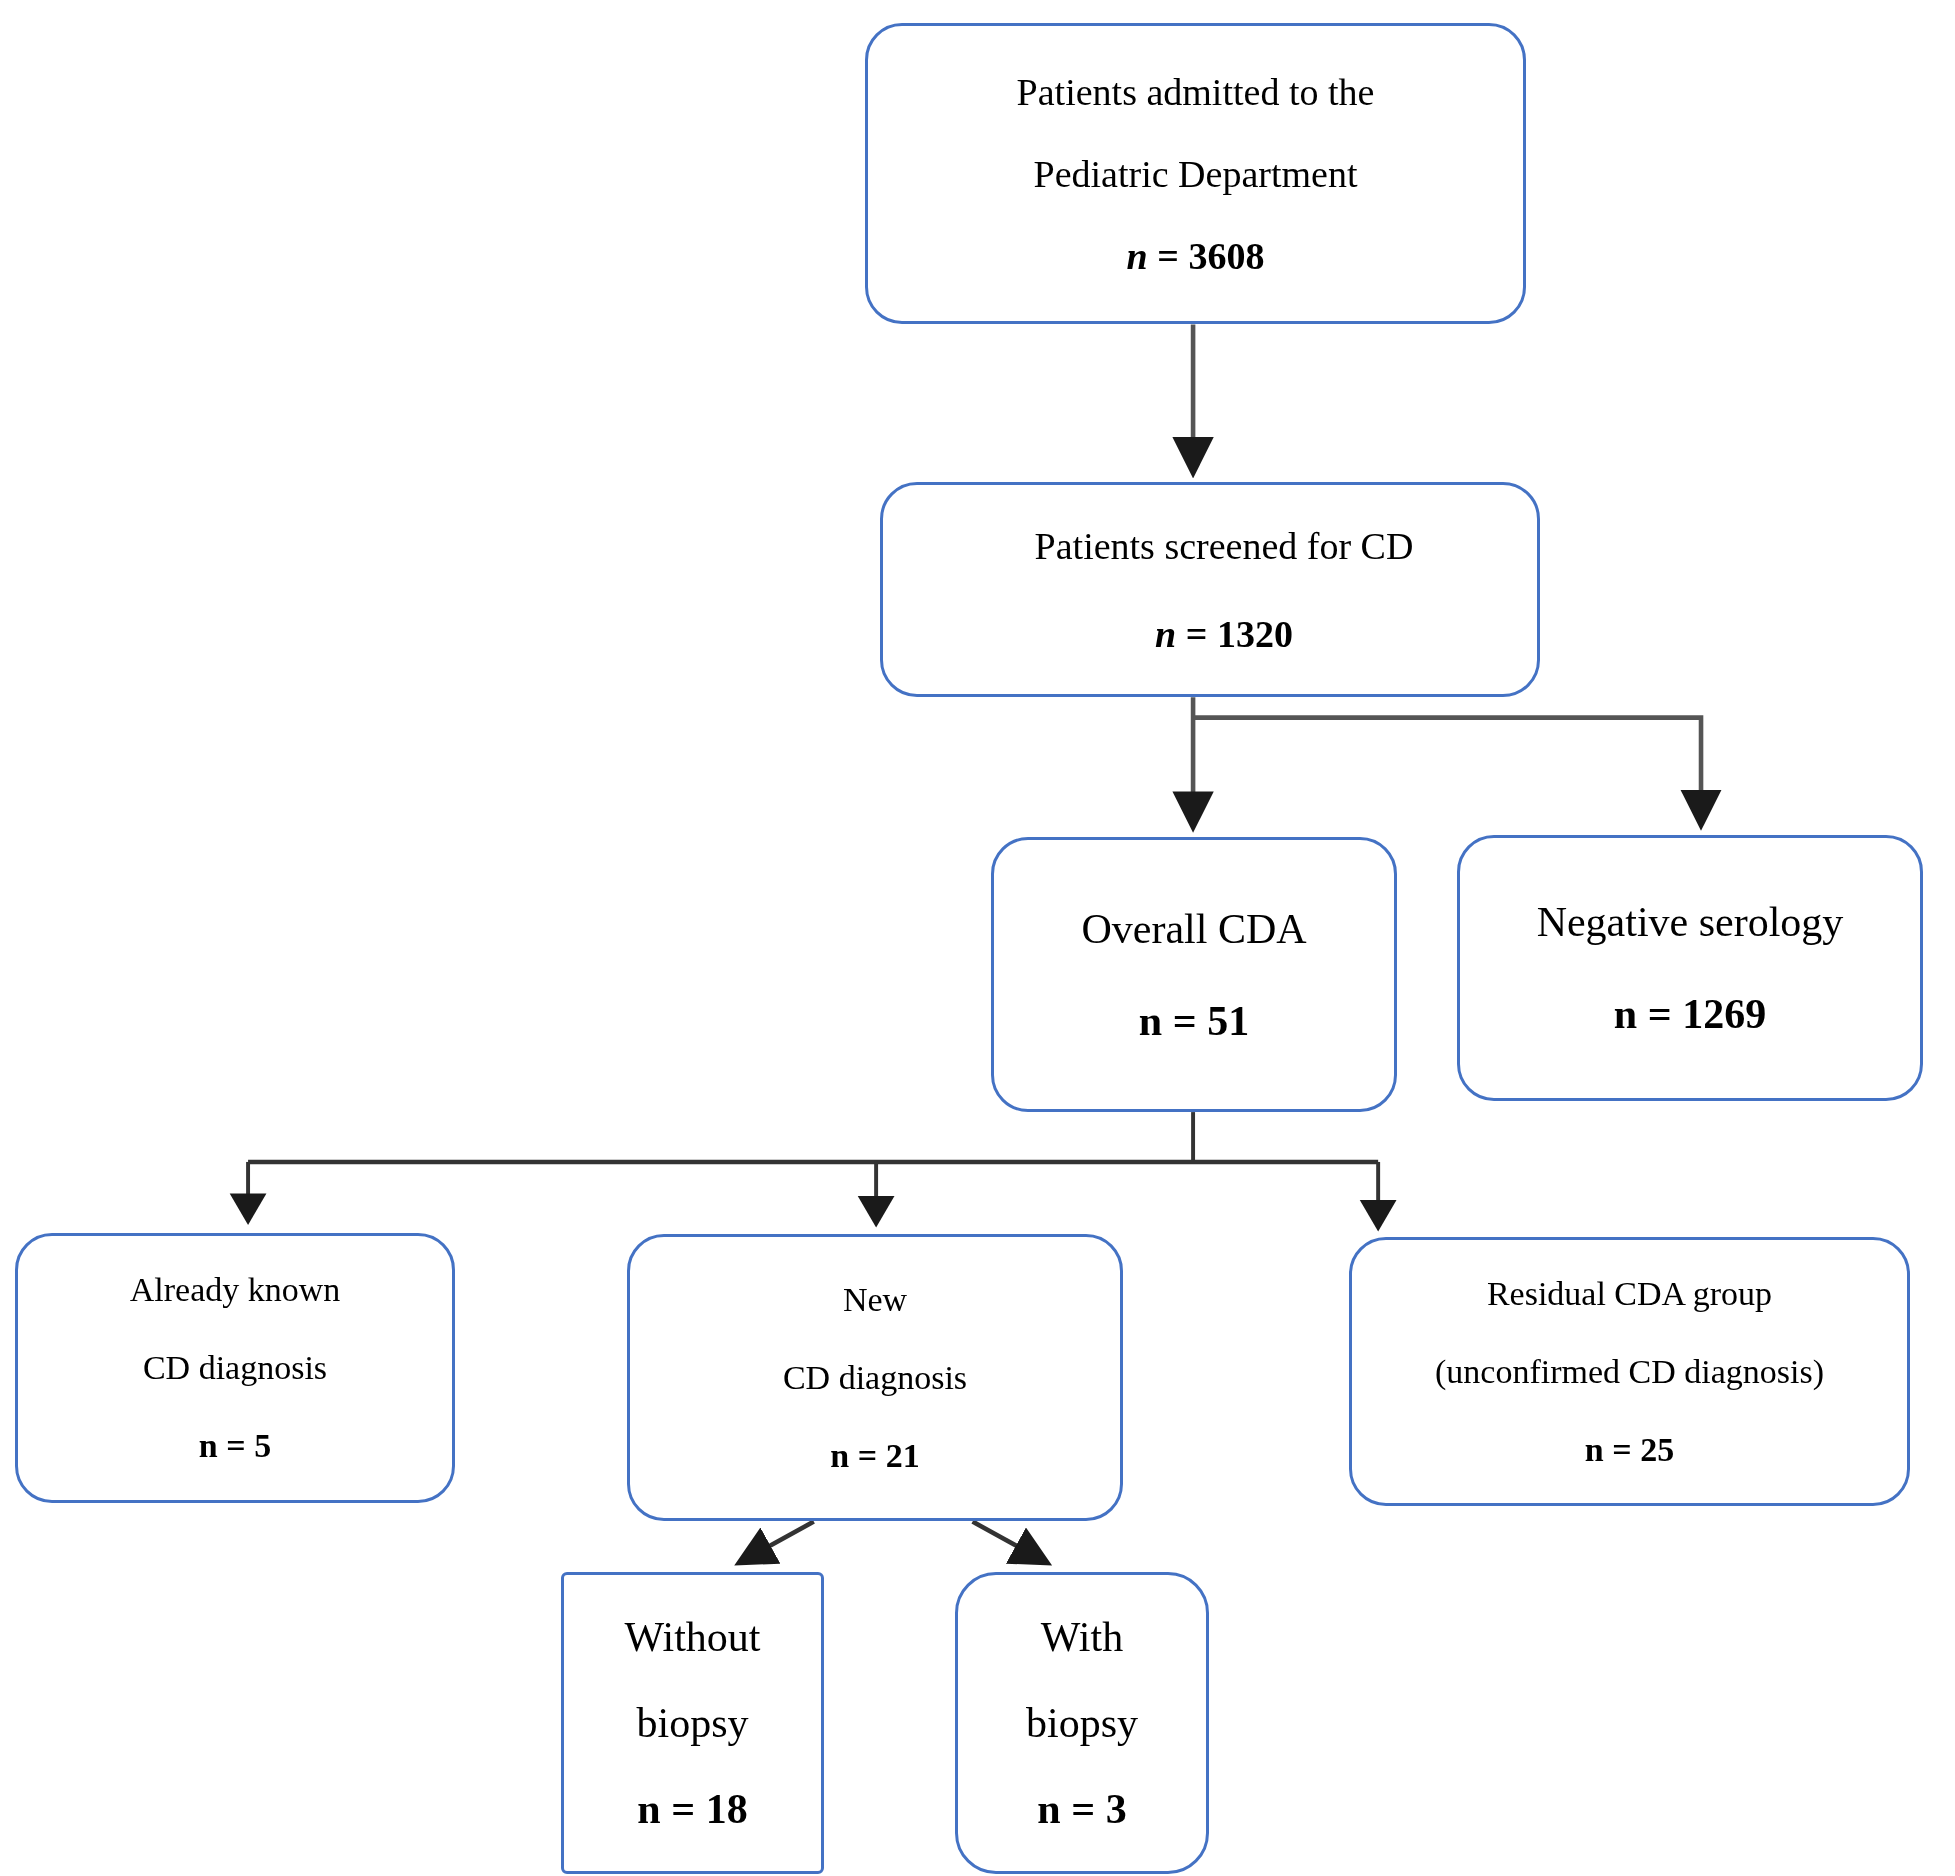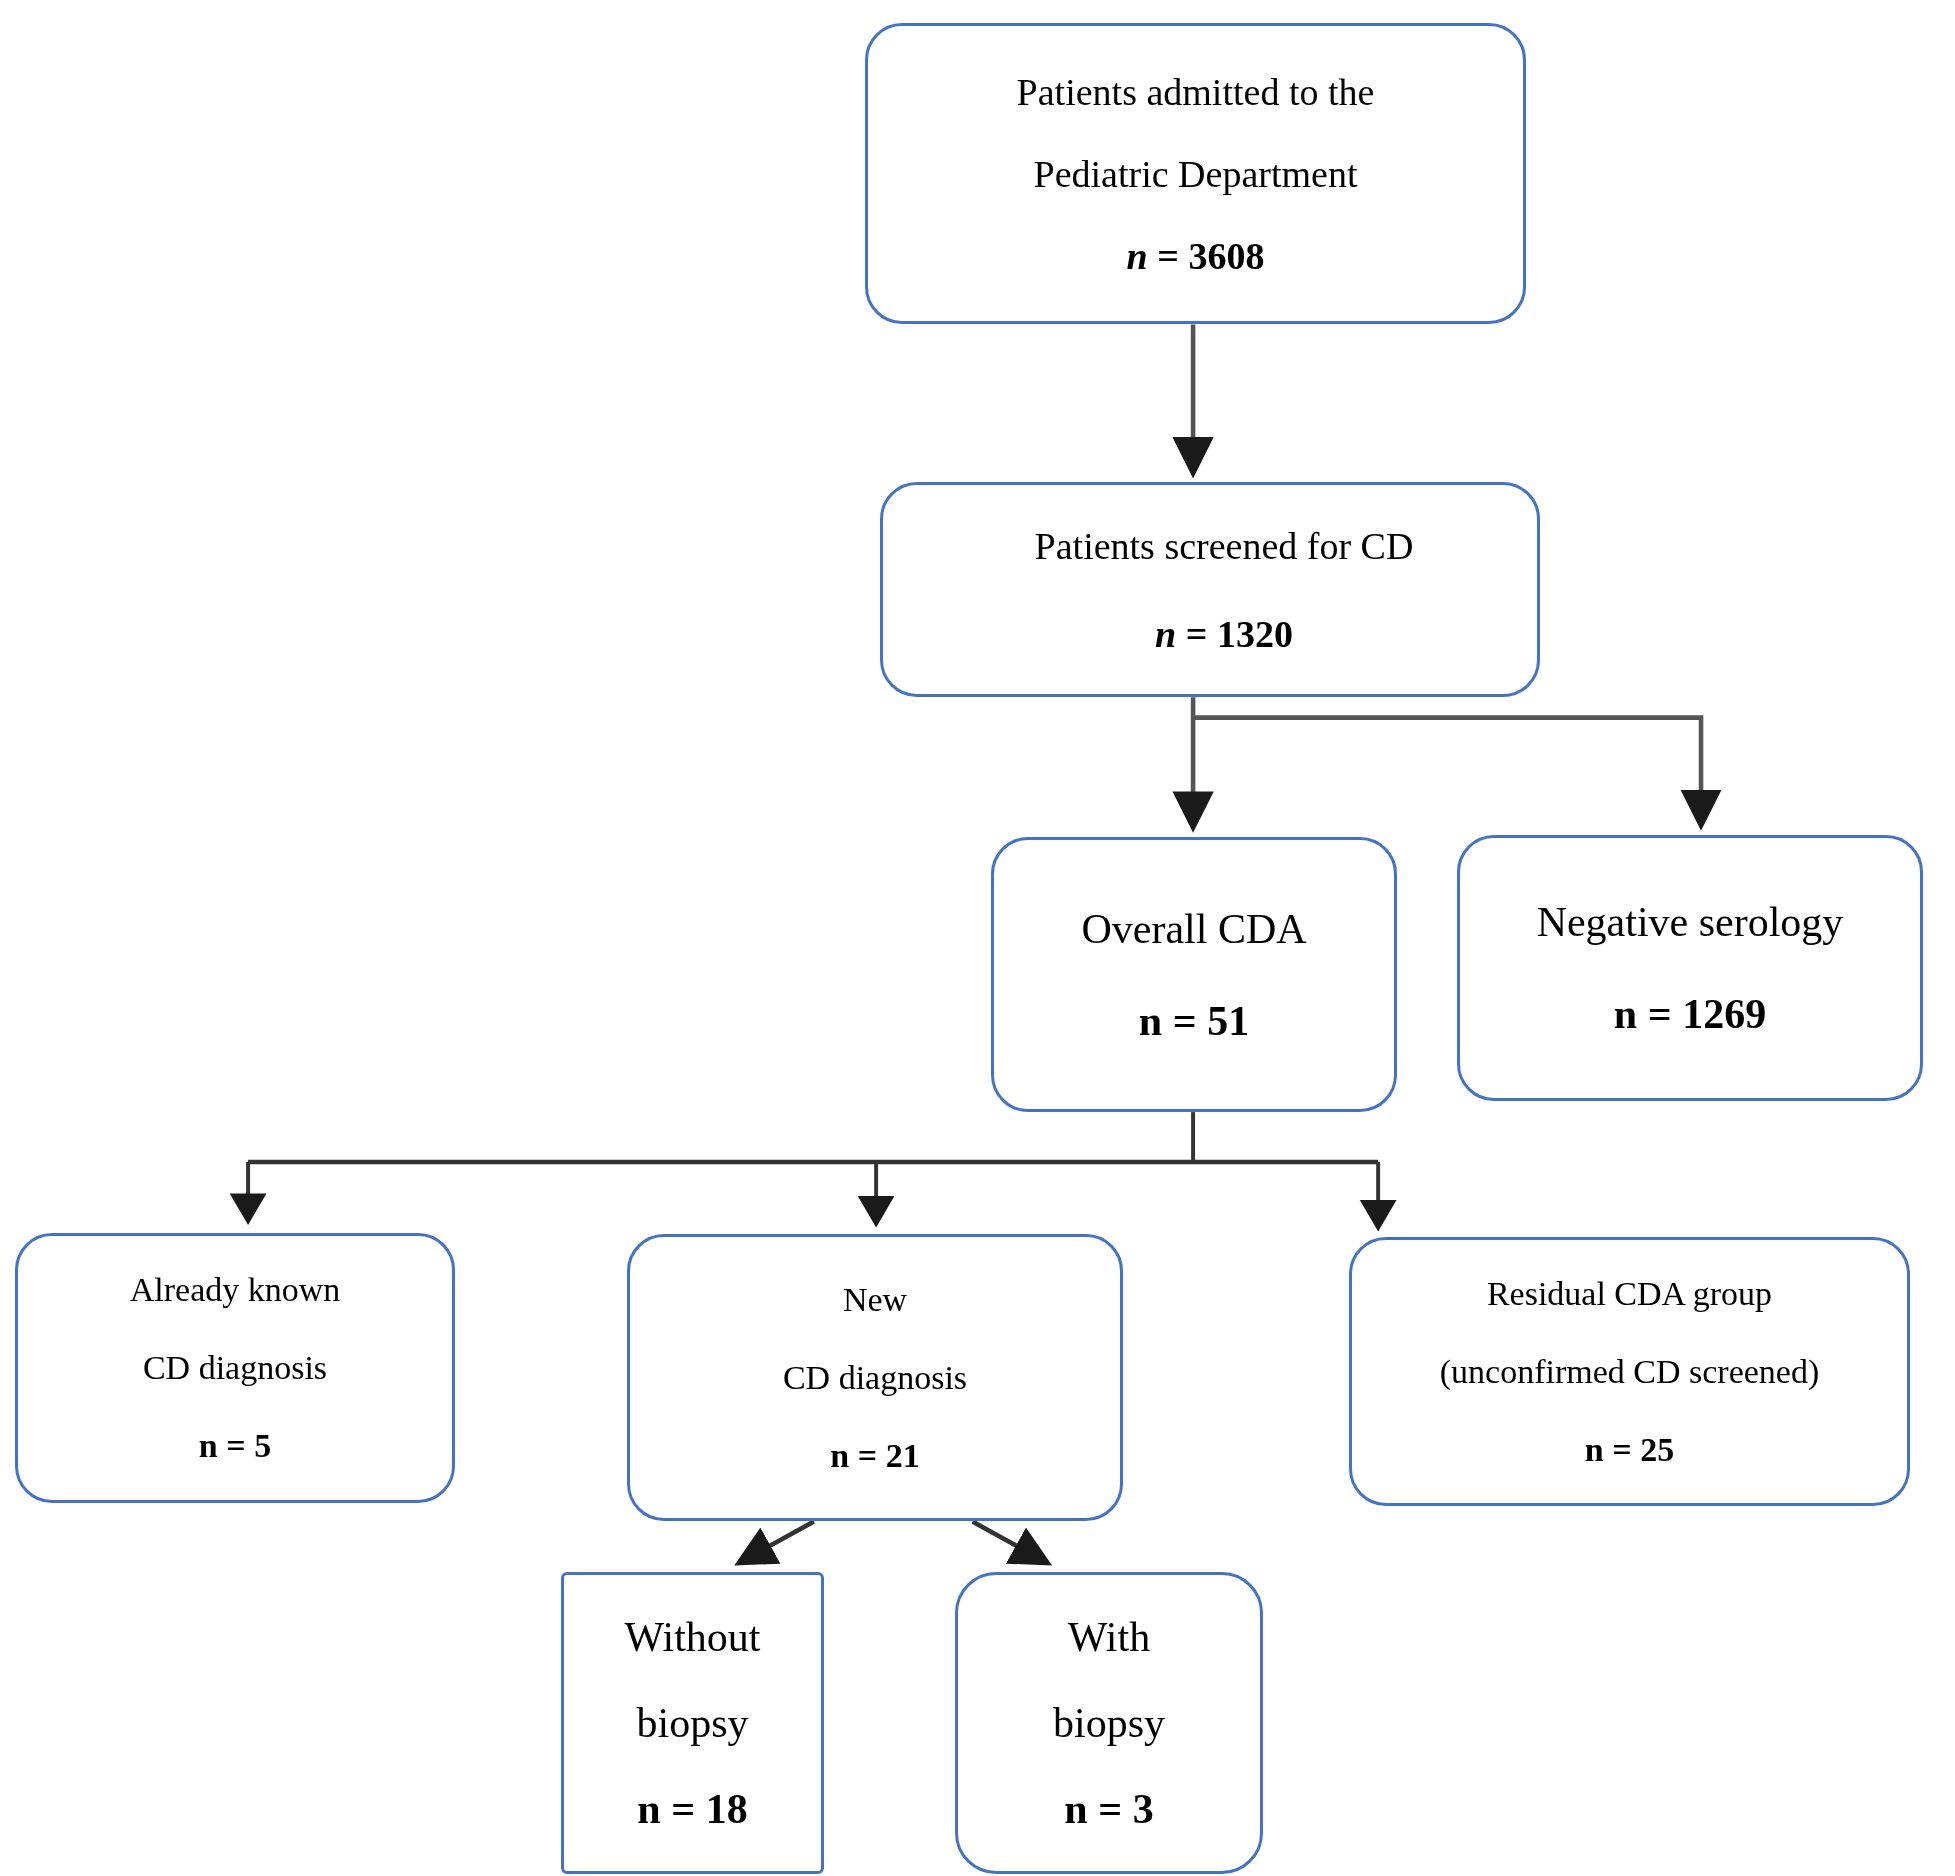--- a/index.html
+++ b/index.html
@@ -128,30 +128,30 @@
   </div>
 
   <div class="node lines3 t-small" style="left:627px; top:1234px; width:496px; height:287px;">
     <span class="ln">New</span>
     <span class="ln">CD diagnosis</span>
     <span class="ln bold">n = 21</span>
   </div>
 
   <div class="node lines3 t-small" style="left:1349px; top:1237px; width:561px; height:269px;">
     <span class="ln">Residual CDA group</span>
-    <span class="ln">(unconfirmed CD screened)</span>
+    <span class="ln">(unconfirmed CD diagnosis)</span>
     <span class="ln bold">n = 25</span>
   </div>
 
   <div class="node lines3 t-mid" style="left:561px; top:1572px; width:263px; height:302px; border-radius:6px;">
     <span class="ln">Without</span>
     <span class="ln">biopsy</span>
     <span class="ln bold">n = 18</span>
   </div>
 
-  <div class="node lines3 t-mid" style="left:955px; top:1572px; width:308px; height:302px; border-radius:41px;">
+  <div class="node lines3 t-mid" style="left:955px; top:1572px; width:254px; height:302px; border-radius:41px;">
     <span class="ln">With</span>
     <span class="ln">biopsy</span>
     <span class="ln bold">n = 3</span>
   </div>
 
 </div>
 
 
 </body></html>

